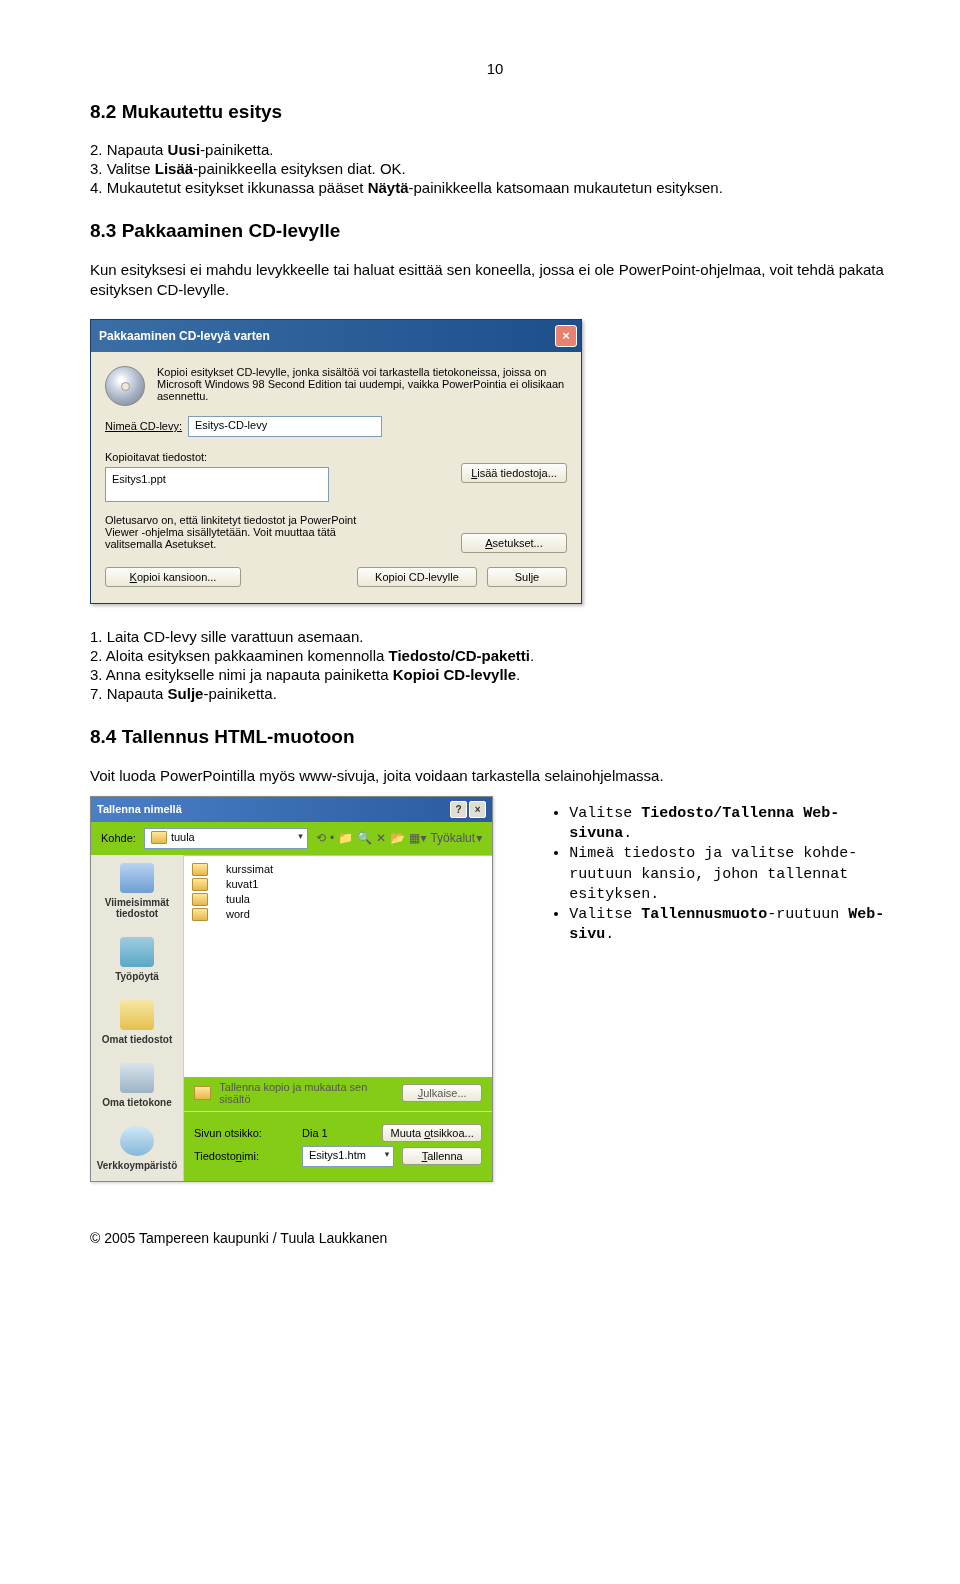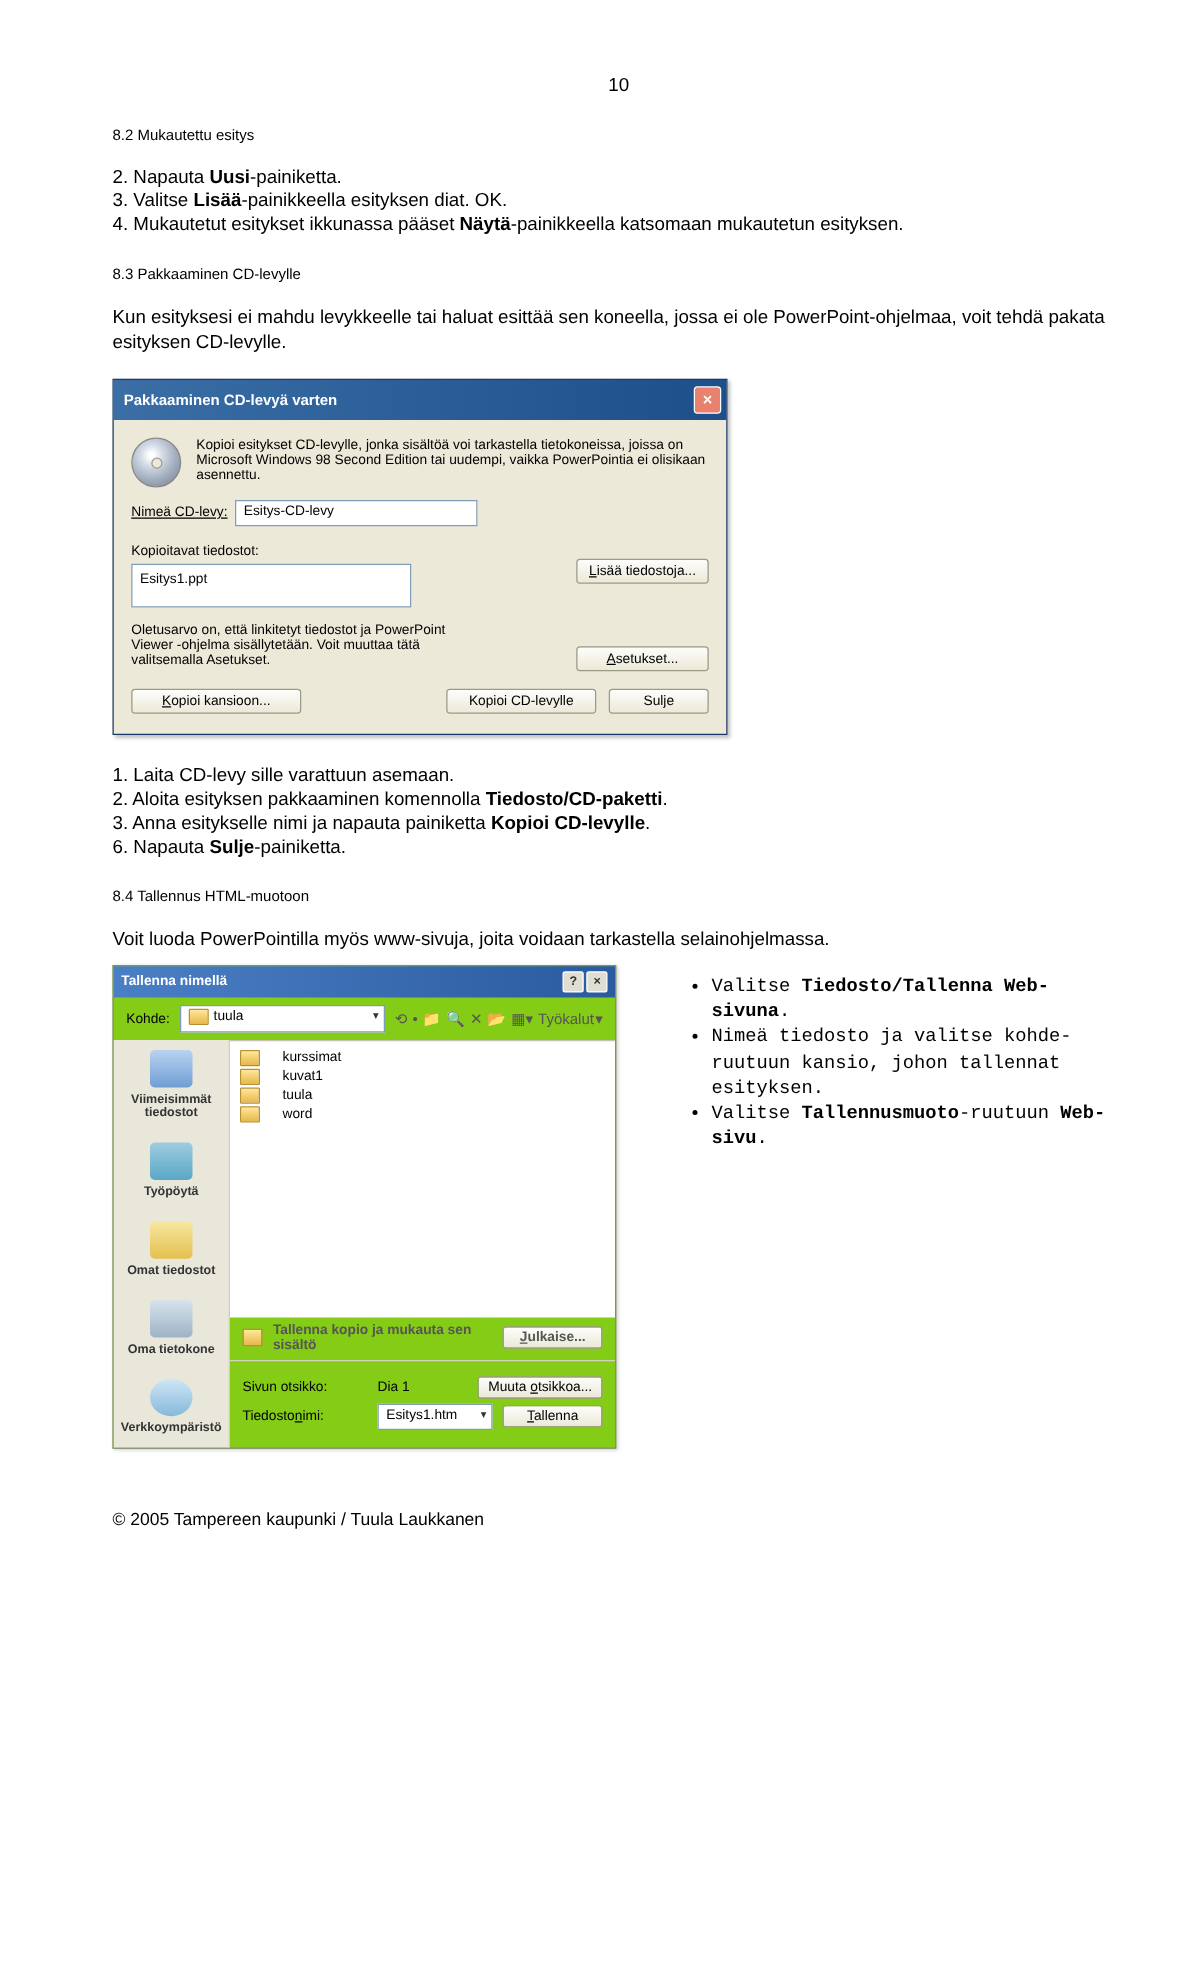--- a/index.html
+++ b/index.html
@@ -11,22 +11,22 @@
     width: 960px;
     box-sizing: border-box;
     background: #fff;
   }
   .page-number {
     text-align: center;
     font-size: 15px;
     margin-bottom: 24px;
   }
   h2 {
-    font-size: 12px;
-    font-weight: normal;
+    font-size: 19px;
+    font-weight: bold;
     margin: 24px 0 18px 0;
   }
   p { margin: 10px 0; line-height: 1.35; }
   .bold { font-weight: bold; }
   .step-list { margin: 14px 0 22px 0; }
   .step-list div { margin: 2px 0; }
   .dialog-wrap { margin: 18px 0 24px 0; }
 
   
   .dlg1 {
@@ -155,21 +155,21 @@
   }
   .dlg2-brow{ display:flex; align-items:center; gap:8px; margin:4px 0;}
   .dlg2-brow label{ width:100px; }
   .dlg2-brow .winbox{ flex:1; }
   .dd{ position:relative; }
   .dd::after{ content:"▾"; position:absolute; right:4px; top:2px; font-size:9px; color:#333; }
   .small-btn{ min-width:80px; padding:2px 2px; }
   .tool-icons{ display:flex; gap:4px; margin-left:auto; font-size:12px; color:#555;}
   .tool-icons span{ display:inline-flex; align-items:center; gap:1px;}
   .location-box{ width: 150px; }
-  .midrow{ display:flex; align-items:center; gap:8px; padding:4px 10px 6px 10px; color:#555;font-weight:bold; }
+  .midrow{ display:flex; align-items:center; gap:8px; padding:4px 10px 6px 10px; color:#555; }
   .midrow .icon-sm{ width:16px; height:12px; background:linear-gradient(#ffe79b,#e6b84a); border:1px solid #b79032;}
 
   .right-bullets{
     margin-left: 30px;
     margin-top: 8px;
     line-height: 1.35;
   }
   .right-bullets ul{ list-style: disc; padding-left: 22px; margin: 0; font-family: Liberation Mono, monospace;}
   .columns{ display:flex; gap:24px; align-items:flex-start; }
   .footer{
@@ -230,21 +230,21 @@
       <div class="winbtn" style="min-width:80px">Sulje</div>
     </div>
   </div>
 </div>
 </div>
 
 <div class="step-list">
   <div>1. Laita CD-levy sille varattuun asemaan.</div>
   <div><span>2. Aloita esityksen pakkaaminen komennolla </span><span class="bold">Tiedosto/CD-paketti</span><span>.</span></div>
   <div><span>3. Anna esitykselle nimi ja napauta painiketta </span><span class="bold">Kopioi CD-levylle</span><span>.</span></div>
-  <div><span>6. Napauta </span><span class="bold">Sulje</span><span>-painiketta.</span></div>
+  <div><span>7. Napauta </span><span class="bold">Sulje</span><span>-painiketta.</span></div>
 </div>
 
 <h2>8.4 Tallennus HTML-muotoon</h2>
 
 <p>Voit luoda PowerPointilla myös www-sivuja, joita voidaan tarkastella selainohjelmassa.</p>
 
 <div class="columns">
 
   <div class="dlg2">
     <div class="dlg2-title">

